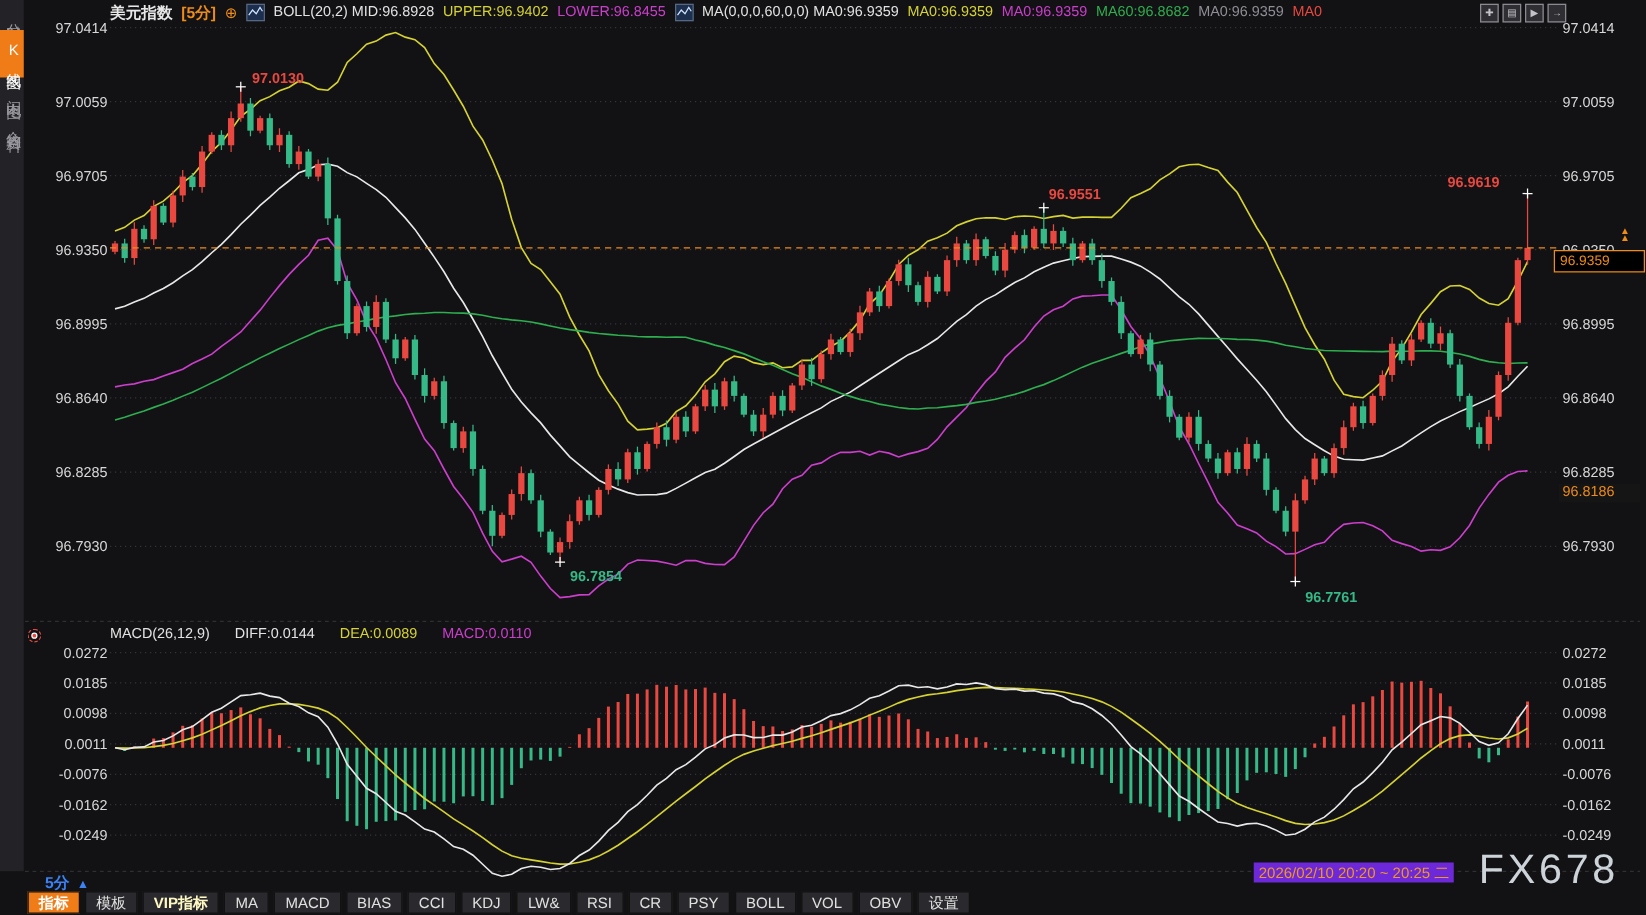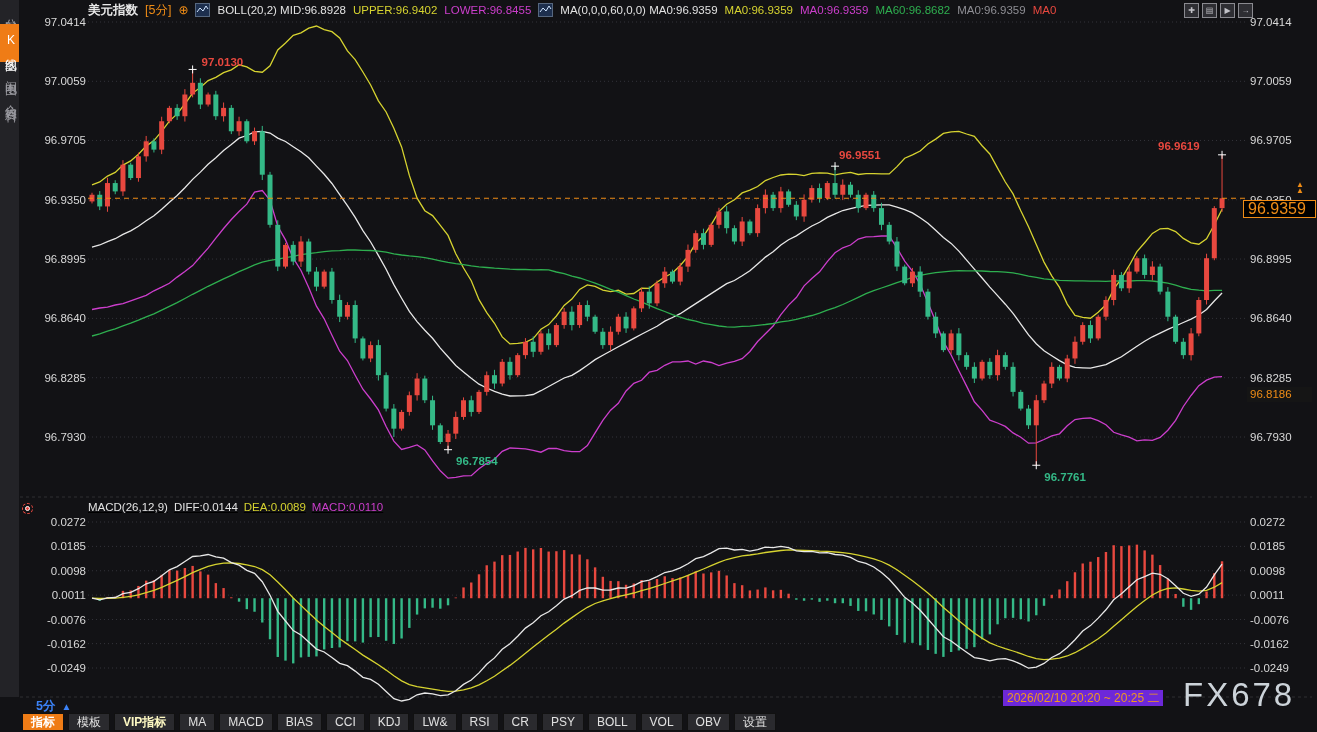--- a/index.html
+++ b/index.html
@@ -9,38 +9,38 @@
   
   .sidebar{position:absolute;left:0;top:0;width:19px;height:697px;background:#232327;z-index:5;
            display:flex;flex-direction:column;align-items:center;}
   .side-item{writing-mode:vertical-rl;text-orientation:upright;letter-spacing:2px;
              font-size:12px;color:#9a9aa0;padding:9px 0;width:19px;text-align:center;cursor:pointer;}
   .side-item.active{background:#ef7c16;color:#fff;}
   
   .legend{position:absolute;left:88px;top:2px;height:16px;z-index:4;display:flex;align-items:center;
           gap:7px;font-size:11.5px;white-space:nowrap;}
   .legend .sym{color:#e8e8e8;font-weight:bold;font-size:12.5px;}
-  .legend .per{color:#ef8c16;font-weight:normal;font-size:12.5px;}
+  .legend .per{color:#ef8c16;font-weight:bold;font-size:12.5px;}
   .legend .plus{color:#ef8c16;font-size:12px;}
   .thumb{display:inline-block;width:13px;height:12px;background:#1d2f4e;border:1px solid #55withe;border:1px solid #56677f;position:relative;}
   .thumb svg{position:absolute;left:0;top:0;}
   
   .tr-icons{position:absolute;left:1184px;top:3px;z-index:4;display:flex;gap:3px;}
   .tr-icons .ic{width:13px;height:13px;border:1px solid #8a8a90;background:#2e2e33;color:#c2c2c8;
                 font-size:8px;line-height:13px;text-align:center;cursor:pointer;}
   
-  .macd-legend{position:absolute;left:88px;top:499px;height:15px;z-index:4;display:flex;gap:6px;
-               font-size:11.5px;align-items:center;white-space:nowrap;text-decoration:underline;}
+  .macd-legend{position:absolute;left:88px;top:499px;height:15px;z-index:4;display:flex;gap:20px;
+               font-size:11.5px;align-items:center;white-space:nowrap;}
   .cycle-icon{position:absolute;left:22px;top:503px;width:9px;height:9px;border:1px dashed #e84840;
               border-radius:50%;z-index:4;cursor:pointer;}
   .cycle-icon:after{content:"";position:absolute;left:2px;top:2px;width:5px;height:5px;background:#e84840;
               border:1px solid #fff;border-radius:50%;box-sizing:border-box;}
   
   .price-box{position:absolute;left:1243px;top:200px;width:67px;height:16px;border:1px solid #ef8c16;
-             background:#000;color:#ef8c16;font-size:16px;line-height:16px;padding-left:4px;z-index:6;}
+             background:#000;color:#ef8c16;font-size:11px;line-height:16px;padding-left:4px;z-index:6;}
   .arrow-up{position:absolute;left:1296px;top:182px;color:#ef8c16;font-size:8px;line-height:6px;z-index:6;text-align:center;}
   .ref-price{position:absolute;left:1247px;top:387px;width:62px;height:15px;background:#151515;
              color:#ef8c16;font-size:11.5px;line-height:15px;padding-left:3px;z-index:6;}
   
   .period-row{position:absolute;left:36px;top:698px;z-index:6;font-size:12.5px;font-weight:bold;color:#3b82f6;}
   .period-row .tri{font-size:10px;margin-left:6px;}
   .datetime-box{position:absolute;left:1003px;top:690px;height:16px;background:#6d28d9;color:#f0991e;
                 font-size:12px;line-height:16px;padding:0 4px;z-index:6;white-space:nowrap;}
   .watermark{position:absolute;left:1183px;top:676px;z-index:6;font-size:33px;color:#ccd3d9;
              letter-spacing:3px;}

